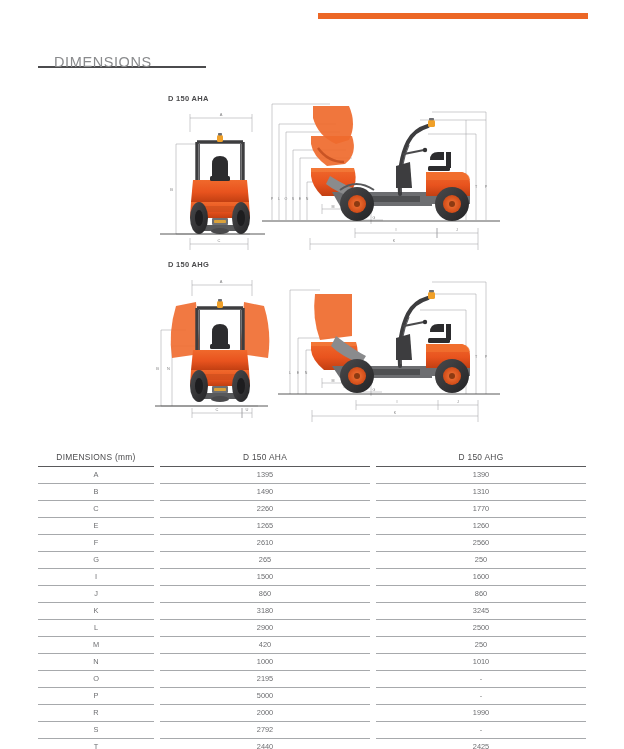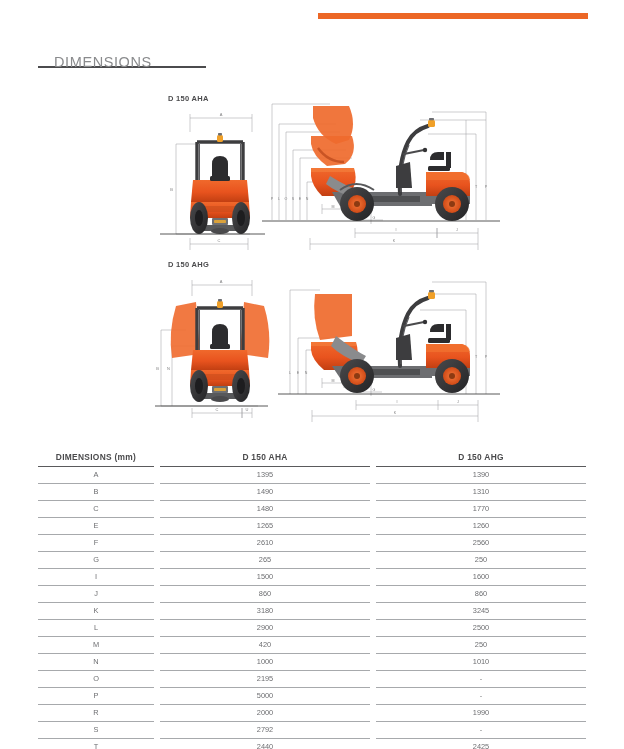--- a/index.html
+++ b/index.html
@@ -79,21 +79,21 @@
     font-size: 7.4px;
   }
   #spec-table td, #spec-table th {
     padding: 0;
     margin: 0;
   }
   .col-spacer { width: 6px; background: #ffffff; }
 
   #spec-table thead th {
     font-size: 8.4px;
-    font-weight: bold;
+    font-weight: normal;
     color: #4b4b4d;
     letter-spacing: 0.3px;
     text-align: center;
     padding-bottom: 4px;
     height: 14px;
     vertical-align: bottom;
   }
   #spec-table thead th.cell {
     border-bottom: 1.6px solid #5a5a5c;
   }
@@ -459,21 +459,21 @@
       <tr>
         <td class="cell c-label">B</td>
         <td class="col-spacer"></td>
         <td class="cell c-aha">1490</td>
         <td class="col-spacer"></td>
         <td class="cell c-ahg">1310</td>
       </tr>
       <tr>
         <td class="cell c-label">C</td>
         <td class="col-spacer"></td>
-        <td class="cell c-aha">1480</td>
+        <td class="cell c-aha">2260</td>
         <td class="col-spacer"></td>
         <td class="cell c-ahg">1770</td>
       </tr>
       <tr>
         <td class="cell c-label">E</td>
         <td class="col-spacer"></td>
         <td class="cell c-aha">1265</td>
         <td class="col-spacer"></td>
         <td class="cell c-ahg">1260</td>
       </tr>

